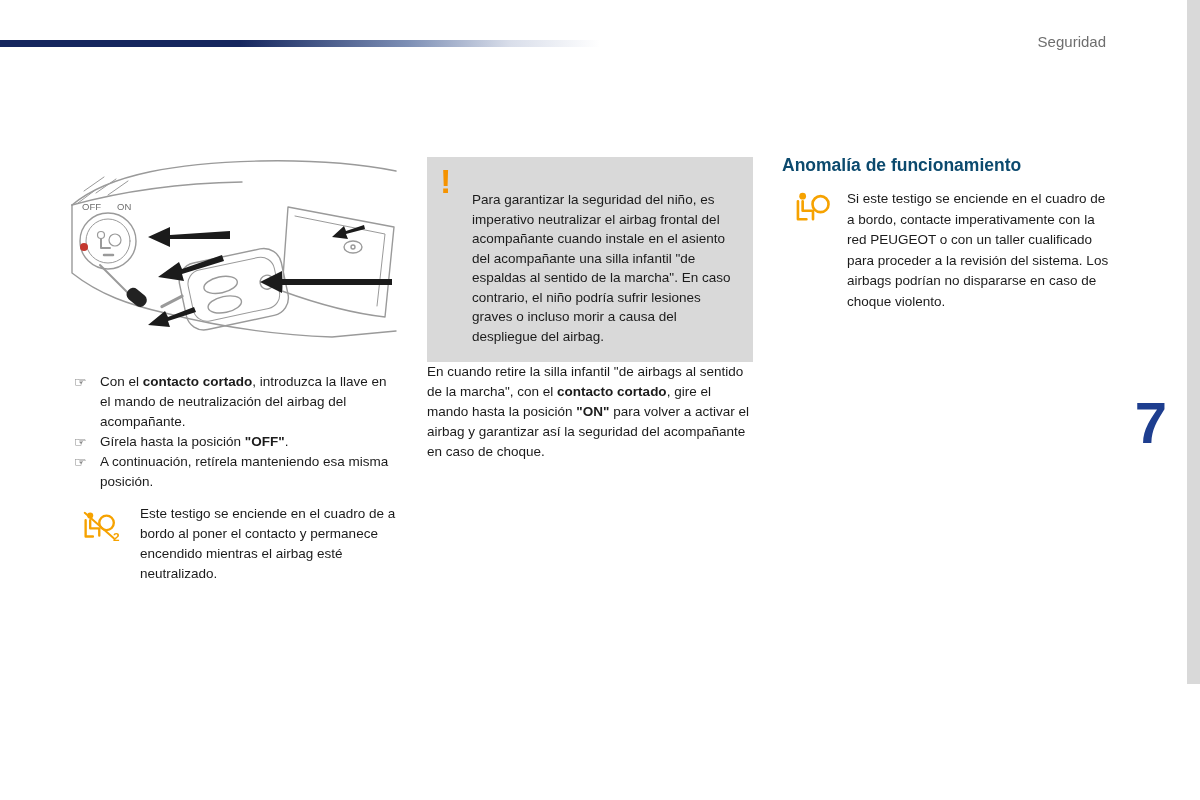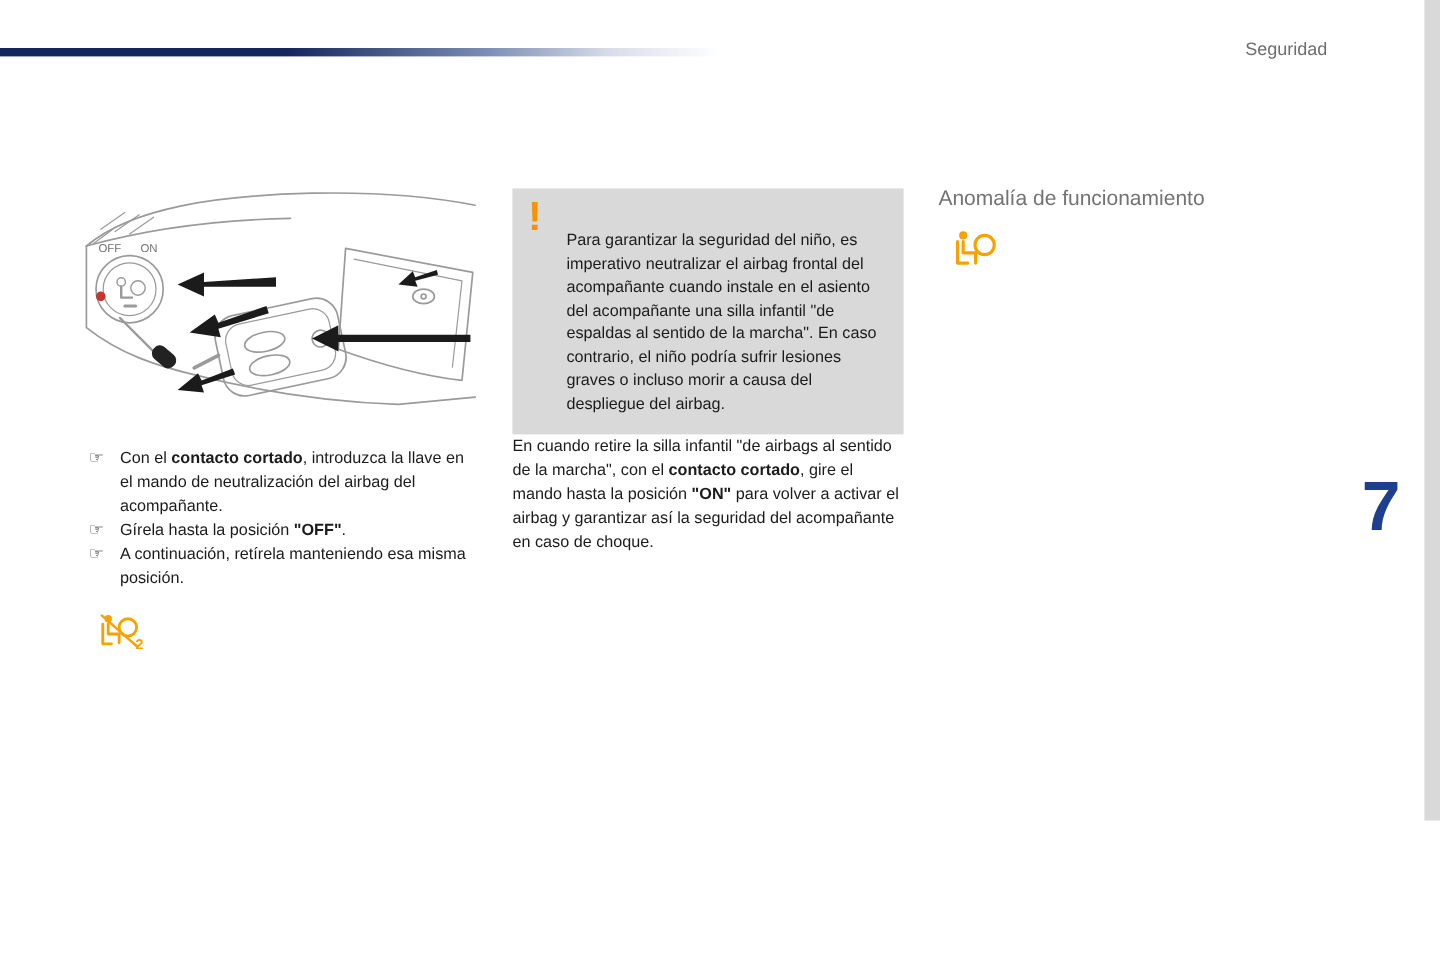--- a/index.html
+++ b/index.html
@@ -16,21 +16,21 @@
   .side-strip { position:absolute; top:0; right:0; width:13px; height:718px; background:#d9d9d9; }
   .chapter-num { position:absolute; top:394px; right:33px; font-size:58px; font-weight:bold; color:#1e3e8f; line-height:1; }
   .page-num { position:absolute; top:760px; right:20px; font-size:17px; font-weight:bold; color:#4c1d95;text-decoration:underline; }
 
   
   .col { position:absolute; top:155px; }
   .col-left  { left:70px;  width:330px; }
   .col-mid   { left:427px; width:326px; top:157px; }
   .col-right { left:782px; width:330px; }
 
-  h2.section-heading { font-size:17.5px; font-weight:normal; color:#737373; margin:0 0 9px 0; }
+  h2.section-heading { font-size:17.5px; font-weight:bold; color:#0c4a6e; margin:0 0 9px 0; }
   .body-text { font-size:13.5px; line-height:20px; color:#1b1b1b; }
 
   
   .illustration { width:330px; height:205px; margin-bottom:12px; display:block; }
   .bullet { position:relative; padding-left:30px; font-size:13.5px; line-height:20px; }
   .bullet .marker { position:absolute; left:4px; top:0; font-family:"DejaVu Sans", sans-serif; font-size:14px; color:#1b1b1b; }
   .note { display:flex; margin-top:12px; }
   .note-icon-cell { flex:0 0 70px; padding-top:6px; padding-left:12px; }
   .note-text { flex:1; }
 
@@ -124,20 +124,21 @@
           <g fill="none" stroke="#f6a200" stroke-width="2.6" stroke-linecap="round" stroke-linejoin="round">
             <circle cx="9" cy="6" r="3.4" fill="#f6a200" stroke="none"></circle>
             <path d="M4,11 L4,29 L12,29"></path>
             <path d="M9,11 L9,20 L19,20 L19,28"></path>
             <circle cx="27" cy="14" r="8"></circle>
             <path d="M3,3 L35,31" stroke-width="2.2"></path>
           </g>
           <text x="34" y="34" font-size="13" font-weight="bold" fill="#f6a200" font-family="Liberation Sans, sans-serif">2</text>
         </svg>
       </div>
+      <p class="body-text note-text">Este testigo se enciende en el cuadro de a bordo al poner el contacto y permanece encendido mientras el airbag esté neutralizado.</p>
     </div>
   </div>
 
   <div class="col col-mid">
     <div class="warning-box">
       <span class="warning-exclaim">!</span>
       <p class="body-text" style="line-height:19.5px;margin-top:20px;">Para garantizar la seguridad del niño, es imperativo neutralizar el airbag frontal del acompañante cuando instale en el asiento del acompañante una silla infantil "de espaldas al sentido de la marcha". En caso contrario, el niño podría sufrir lesiones graves o incluso morir a causa del despliegue del airbag.</p>
     </div>
 
     <p class="body-text"><span>En cuando retire la silla infantil "de airbags al sentido de la marcha", con el </span><b>contacto cortado</b><span>, gire el mando hasta la posición </span><b>"ON"</b><span> para volver a activar el airbag y garantizar así la seguridad del acompañante en caso de choque.</span></p>
@@ -149,16 +150,17 @@
       <div class="note-icon-cell">
         <svg viewBox="0 0 40 34" width="38" height="32" xmlns="http://www.w3.org/2000/svg">
           <g fill="none" stroke="#f6a200" stroke-width="2.8" stroke-linecap="round" stroke-linejoin="round">
             <circle cx="9" cy="5.5" r="3.6" fill="#f6a200" stroke="none"></circle>
             <path d="M4,11 L4,30 L13,30"></path>
             <path d="M9,11 L9,21 L20,21 L20,30"></path>
             <circle cx="28" cy="14" r="8.5"></circle>
           </g>
         </svg>
       </div>
+      <p class="body-text note-text" style="line-height:20.5px;">Si este testigo se enciende en el cuadro de a bordo, contacte imperativamente con la red PEUGEOT o con un taller cualificado para proceder a la revisión del sistema. Los airbags podrían no dispararse en caso de choque violento.</p>
     </div>
   </div>
 
 </div>
 
 </body></html>

